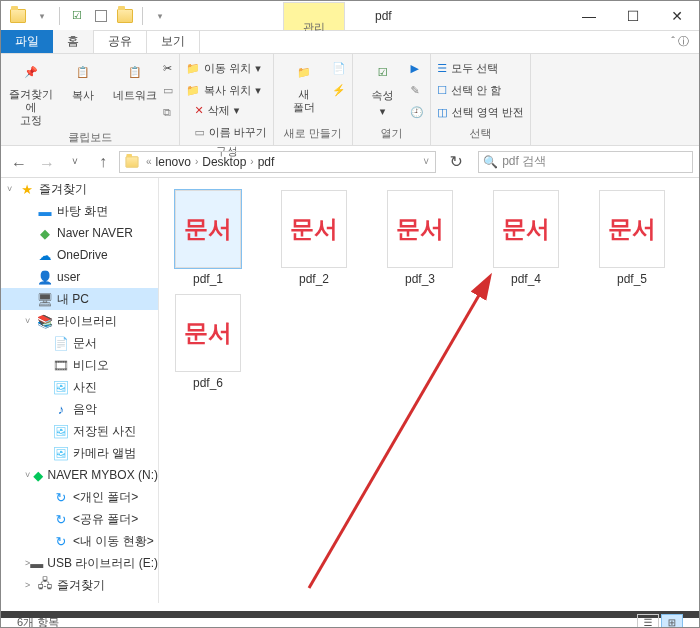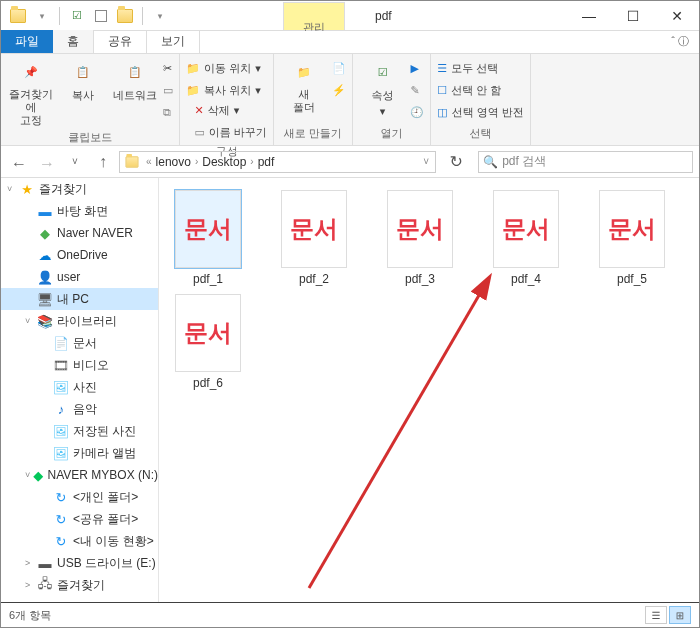--- a/index.html
+++ b/index.html
@@ -63,21 +63,21 @@
     .file-item { width: 86px; display: flex; flex-direction: column; align-items: center; }
     .file-item.sel .thumb { outline: 1px solid #83c0ef; background: #e5f3ff; }
     .thumb { width: 66px; height: 78px; border: 1px solid #ddd; display: flex; align-items: center; justify-content: center; background: #fff; }
     .thumb-text { font-size: 24px; font-weight: bold; color: #e63946; }
     .file-label { font-size: 12px; color: #333; margin-top: 4px; text-align: center; }
     
     
     .arrow-anno { position: absolute; left: 120px; top: 80px; pointer-events: none; }
     
     
-    .statusbar { height: 25px; border-top: 1px solid #404040; background: #fff; display: flex; align-items: center; padding: 0 8px; font-size: 11px; color: #555; position: absolute; bottom: 0; left: 0; right: 0; }
+    .statusbar { height: 16px; border-top: 7px solid #404040; background: #fff; display: flex; align-items: center; padding: 0 16px; font-size: 11px; color: #555; position: absolute; bottom: 0; left: 0; right: 0; }
     .status-views { margin-left: auto; display: flex; gap: 2px; }
     .view-btn { width: 22px; height: 18px; border: 1px solid #ccc; display: flex; align-items: center; justify-content: center; font-size: 10px; }
     .view-btn.act { background: #cde8ff; border-color: #83c0ef; }
     
     
     .pin-ico { color: #5a5a5a; }
     .check-green { color: #2e7d32; }
     .checkbox-empty { width: 12px; height: 12px; border: 1px solid #888; display: inline-block; }
   </style>
 </head>
@@ -329,21 +329,21 @@
         <span>&lt;공유 폴더&gt;</span>
       </div>
       <div class="tree-item tree-indent2">
         <span class="chev"></span>
         <span class="ico" style="color:#2196f3">↻</span>
         <span>&lt;내 이동 현황&gt;</span>
       </div>
       <div class="tree-item tree-indent1">
         <span class="chev">&gt;</span>
         <span class="ico" style="color:#555">▬</span>
-        <span>USB 드라이브 (E:)</span>
+        <span>USB 라이브러리 (E:)</span>
       </div>
       <div class="tree-item tree-indent1">
         <span class="chev">&gt;</span>
         <span class="ico" style="color:#555">🖧</span>
         <span>즐겨찾기</span>
       </div>
     </div>
 
   <div class="content" id="content">
     <svg class="arrow-anno" width="240" height="340">

